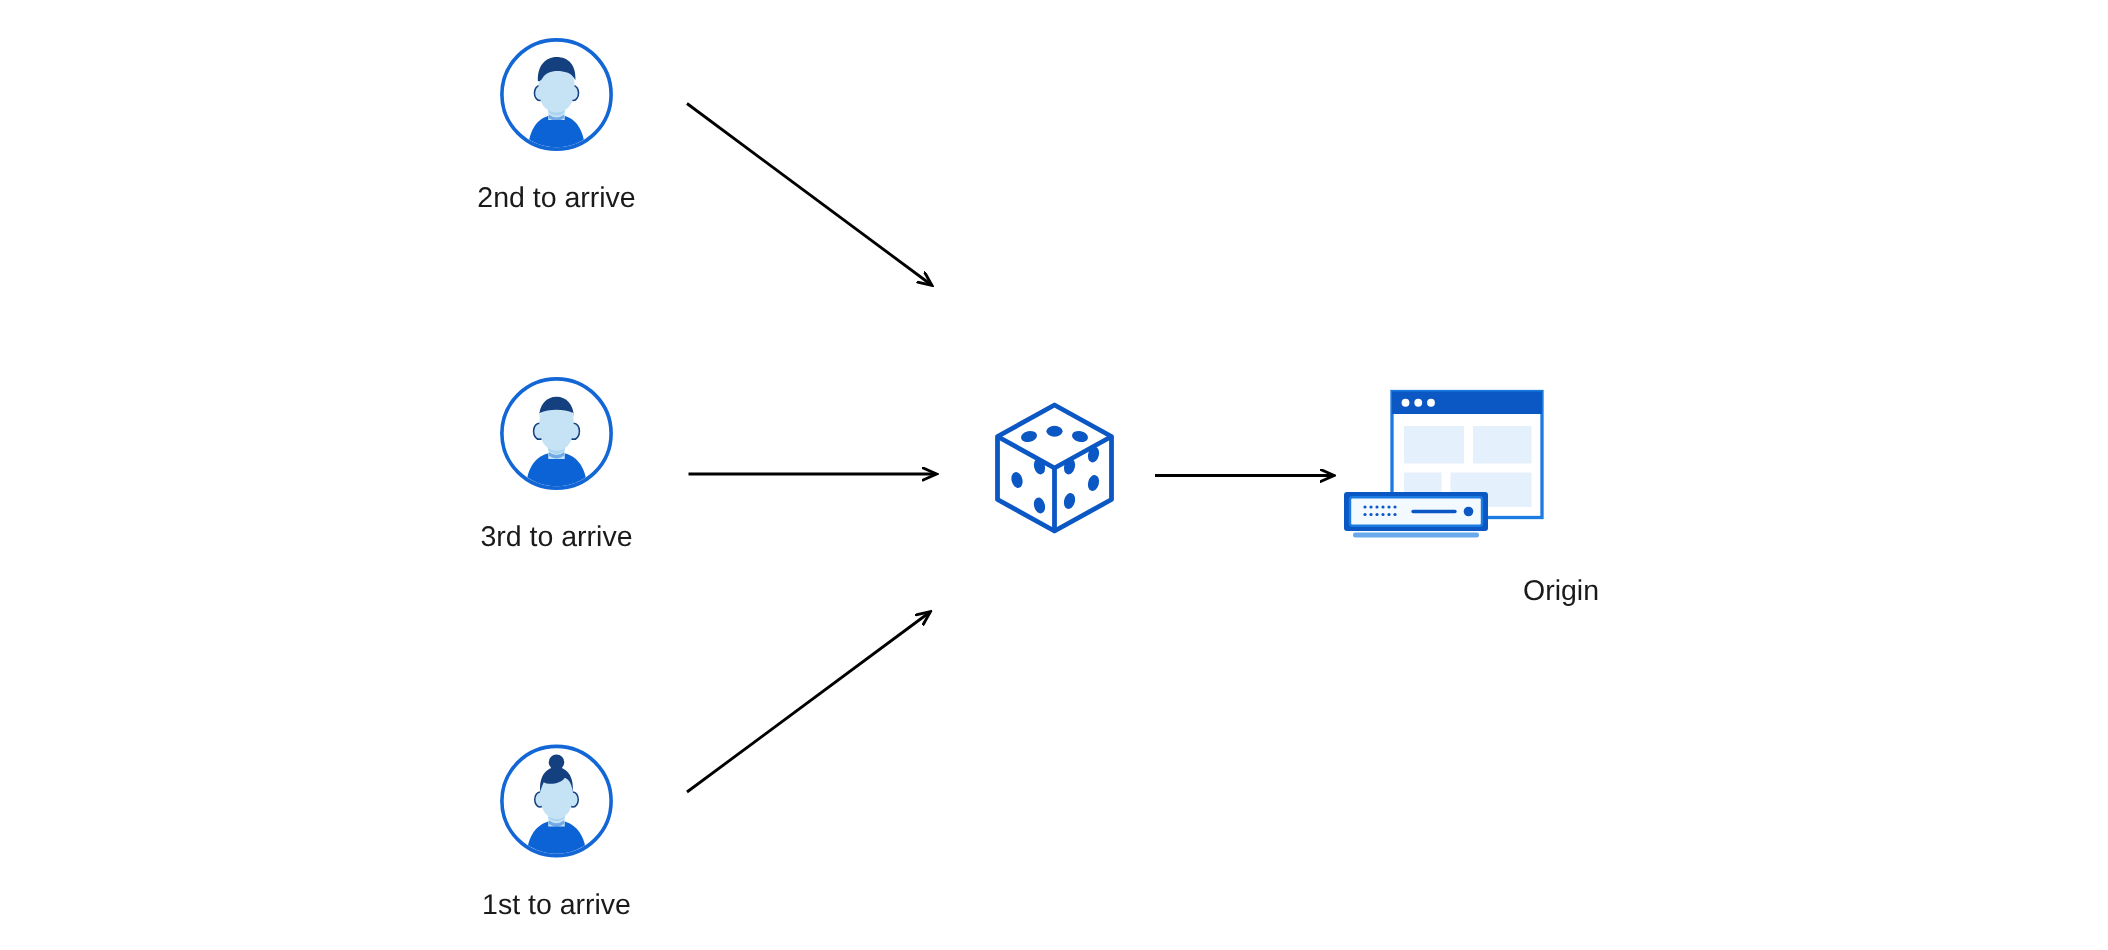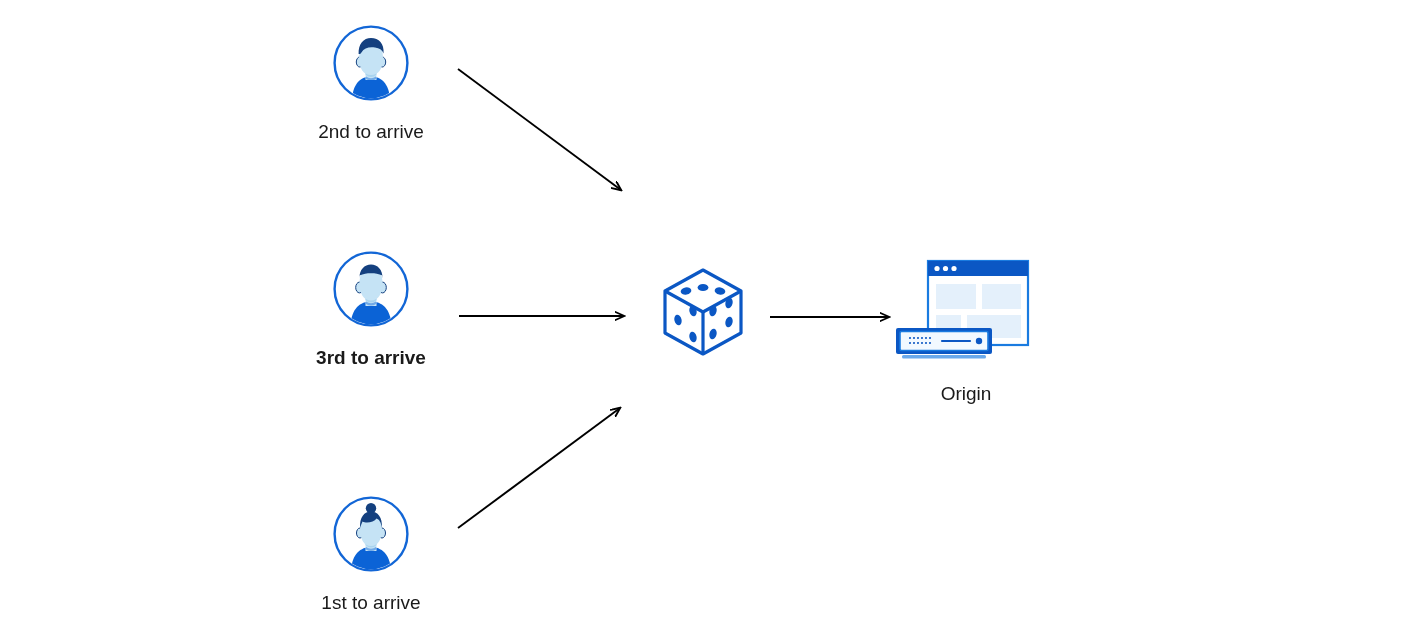--- a/index.html
+++ b/index.html
@@ -37,21 +37,21 @@
   .avatar-node .node-label { margin-top: 14px; }
   .icon-wrap { display: block; }
   .arrow-layer {
     position: absolute;
     left: 0;
     top: 0;
     width: 1405px;
     height: 633px;
     pointer-events: none;
   }
-  .origin-node { width: 200px; }
+  .origin-node { width: 200px; align-items: flex-end; }
   .origin-node .node-label { margin-top: 12px; }
   .dice-node { width: 110px; }
 </style>
 </head>
 <body>
 
 <div id="canvas">
 
   <svg class="arrow-layer" viewBox="0 0 1405 633" width="1405" height="633">
     <defs>
@@ -84,21 +84,21 @@
           <ellipse cx="50.2" cy="38" rx="3.5" ry="5" fill="#c5e3f5" stroke="#14407f" stroke-width="1"></ellipse>
           <path d="M27 34 C27 21.5 32.5 16 39 16 C45.5 16 51 21.5 51 34 C51 44.5 46.5 51 39 51 C31.5 51 27 44.5 27 34 Z" fill="#c5e3f5"></path>
           <path d="M26.6 30 C26.2 20 31.5 14 39 14 C47 14 52.2 19.5 51.6 29.5 C50 26 47.5 24.2 43 23.6 C37 22.8 32 24 29.6 28.2 C28.8 29.6 27.6 30.4 26.6 30 Z" fill="#14407f"></path>
           <path d="M34 52.5 q5 3.6 10 0 v2.4 q-5 3.4 -10 0 Z" fill="#0b63d6" opacity="0.45"></path>
         </g>
       </svg>
     </span>
     <span class="node-label">2nd to arrive</span>
   </div>
 
-  <div class="node avatar-node" style="left:296px; top:250px;font-weight:bold;">
+  <div class="node avatar-node" style="left:296px; top:250px;">
     <span class="icon-wrap">
       <svg width="78" height="78" viewBox="0 0 78 78">
         <circle cx="39" cy="39" r="36.4" fill="#ffffff" stroke="#1266d6" stroke-width="2.4"></circle>
         <clipPath id="c3">
             <circle cx="39" cy="39" r="35.2"></circle>
           </clipPath>
         <g clip-path="url(#c3)">
           <path d="M18.5 78 C18.5 59.5 27.5 51.5 39 51.5 C50.5 51.5 59.5 59.5 59.5 78 Z" fill="#0b63d6"></path>
           <path d="M33.5 44 h11 v12 h-11 Z" fill="#c5e3f5"></path>
           <path d="M33.5 50 q5.5 5 11 0 v-6 h-11 Z" fill="#a9d4ef"></path>

